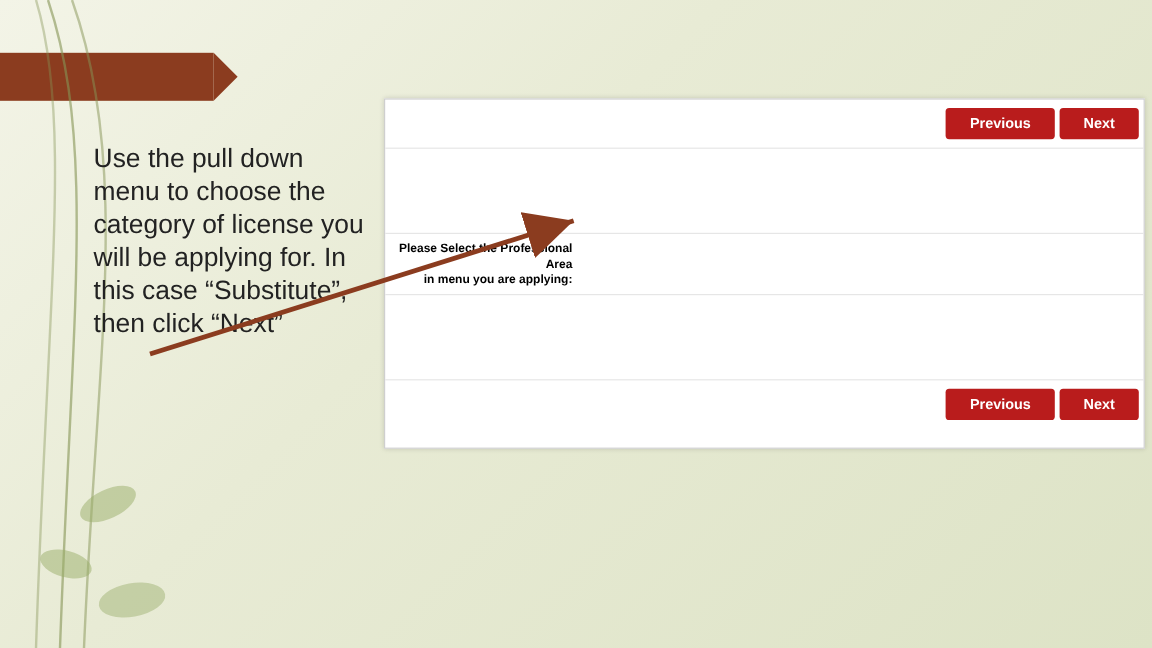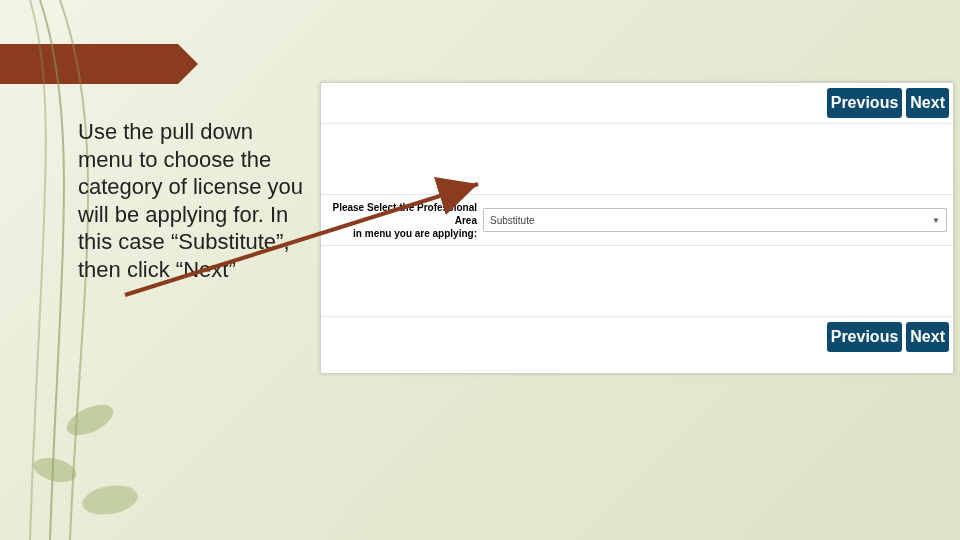--- a/index.html
+++ b/index.html
@@ -9,21 +9,21 @@
   .banner::after{content:"";position:absolute;right:-20px;top:0;width:0;height:0;border-top:20px solid transparent;border-bottom:20px solid transparent;border-left:20px solid #8b3c1f}
   
   .deco{position:absolute;left:0;top:0;width:300px;height:540px;pointer-events:none}
   
   .instr{position:absolute;left:78px;top:118px;width:235px;font-size:22px;line-height:1.25;color:#222}
   
   .panel{position:absolute;left:320px;top:82px;width:632px;height:290px;background:#fff;border:1px solid #cfcfcf;box-shadow:0 0 4px rgba(0,0,0,.15)}
   .panel hr{border:none;border-top:1px solid #e6e6e6;margin:0}
   .panel .row{display:flex;align-items:center;height:50px;padding:0 6px}
   .panel .navrow{display:flex;justify-content:flex-end;align-items:center;height:40px;padding:0 4px;gap:4px}
-  .navbtn{background:#0c4a6e;color:#fff;font-size:16px;font-weight:bold;border:none;border-radius:3px;padding:6px 4px;cursor:pointer}
+  .navbtn{background:#b91c1c;color:#fff;font-size:12px;font-weight:bold;border:none;border-radius:3px;padding:6px 20px;cursor:pointer}
   .prompt{width:150px;text-align:right;font-size:10px;font-weight:bold;color:#000;line-height:1.3;padding-right:6px}
   .select{flex:1;height:22px;border:1px solid #c0c0c0;border-radius:2px;font-size:10px;color:#444;display:flex;align-items:center;justify-content:space-between;padding:0 6px;background:#fff}
   .select .caret{font-size:8px;color:#555}
   .spacer{height:70px}
   
   .arrow{position:absolute;left:0;top:0;width:960px;height:540px;pointer-events:none}
 </style>
 </head>
 <body>
 
@@ -48,24 +48,20 @@
       <button class="navbtn">Next</button>
     </div>
     <hr>
     <div class="spacer"></div>
     <hr>
     <div class="row">
       <div class="prompt">
         <span>Please Select the Professional Area</span><br>
         <span>in menu you are applying:</span>
       </div>
-      <div class="select">
-        <span>Substitute</span>
-        <span class="caret">▼</span>
-      </div>
     </div>
     <hr>
     <div class="spacer"></div>
     <hr>
     <div class="navrow">
       <button class="navbtn">Previous</button>
       <button class="navbtn">Next</button>
     </div>
   </div>
 

